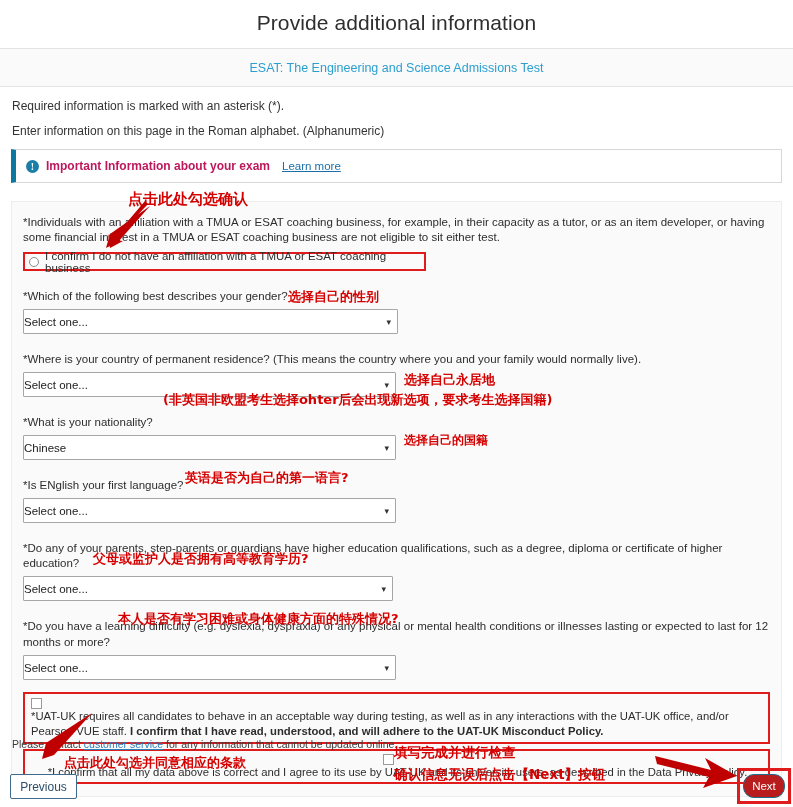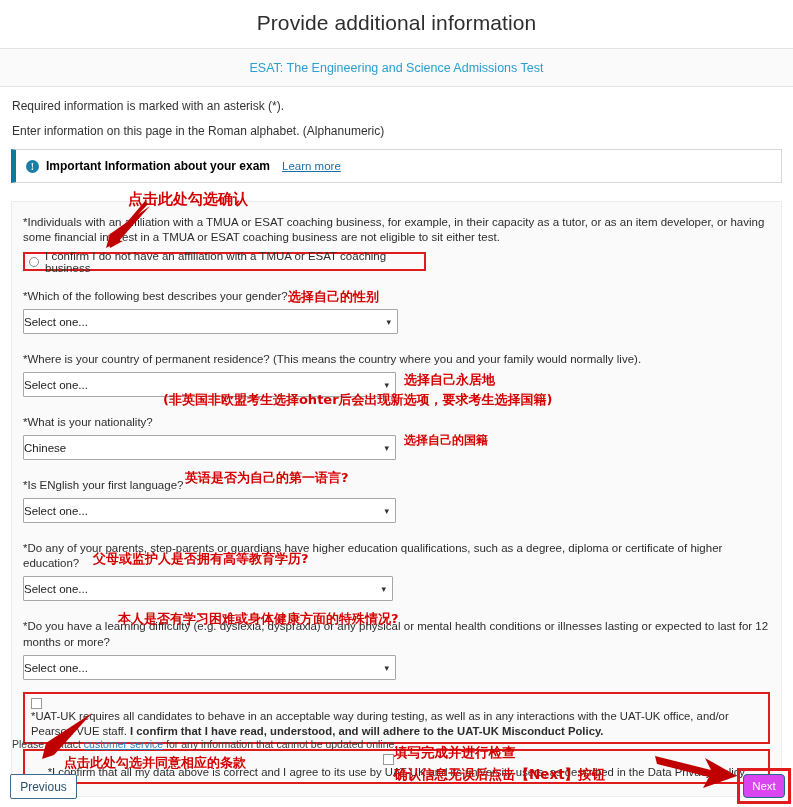--- a/index.html
+++ b/index.html
@@ -61,21 +61,21 @@
     font-weight: bold;
     line-height: 13px;
     text-align: center;
     margin-right: 7px;
     flex: 0 0 auto;
     font-family: "Liberation Serif", serif;
   }
   .info-text {
     font-size: 12px;
     font-weight: bold;
-    color: #000000;
+    color: #be185d;
   }
   .info-link {
     font-size: 11.5px;
     color: #1a6fa8;
     text-decoration: underline;
     margin-left: 12px;
     cursor: pointer;
   }
 
   
@@ -201,26 +201,26 @@
     cursor: pointer;
   }
   .next-wrap {
     position: absolute;
     left: 737px; top: 768px;
     border: 3px solid #e01b1b;
     padding: 3px;
   }
   .btn-next {
     width: 42px; height: 24px;
-    background: #d946ef;
+    background: #b91c1c;
     border: 1px solid #1d6c88;
     color: #fff;
     font-size: 11.5px;
     font-family: "Liberation Sans", sans-serif;
-    border-radius: 4px;
+    border-radius: 11px;
     cursor: pointer;
   }
 
   
   .anno {
     position: absolute;
     color: #d50000;
     font-weight: bold;
     font-family: "DejaVu Sans", sans-serif;
     white-space: nowrap;

